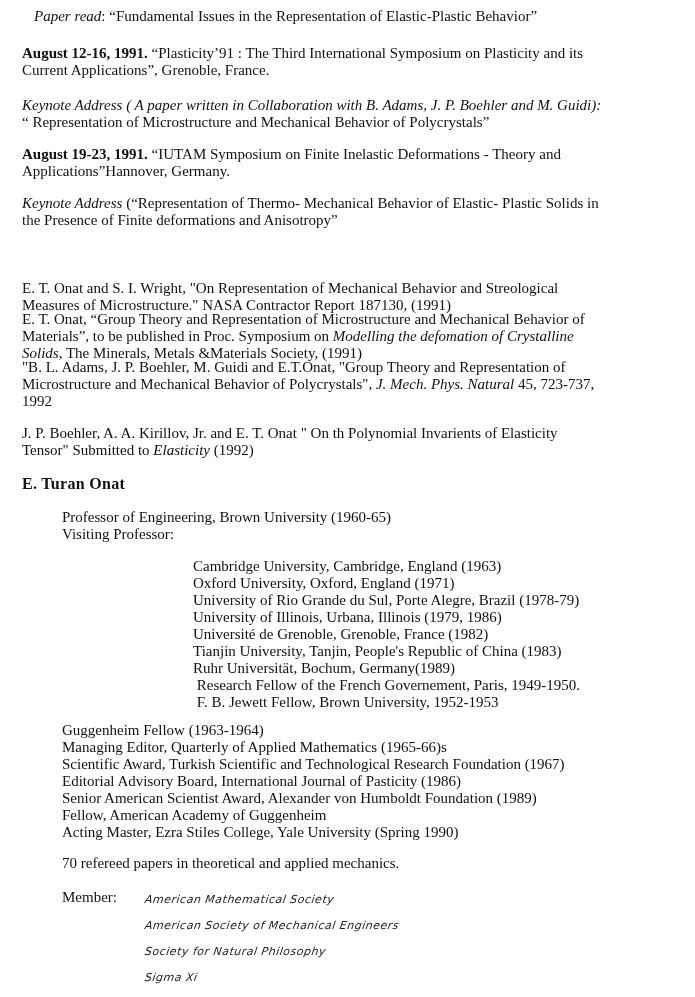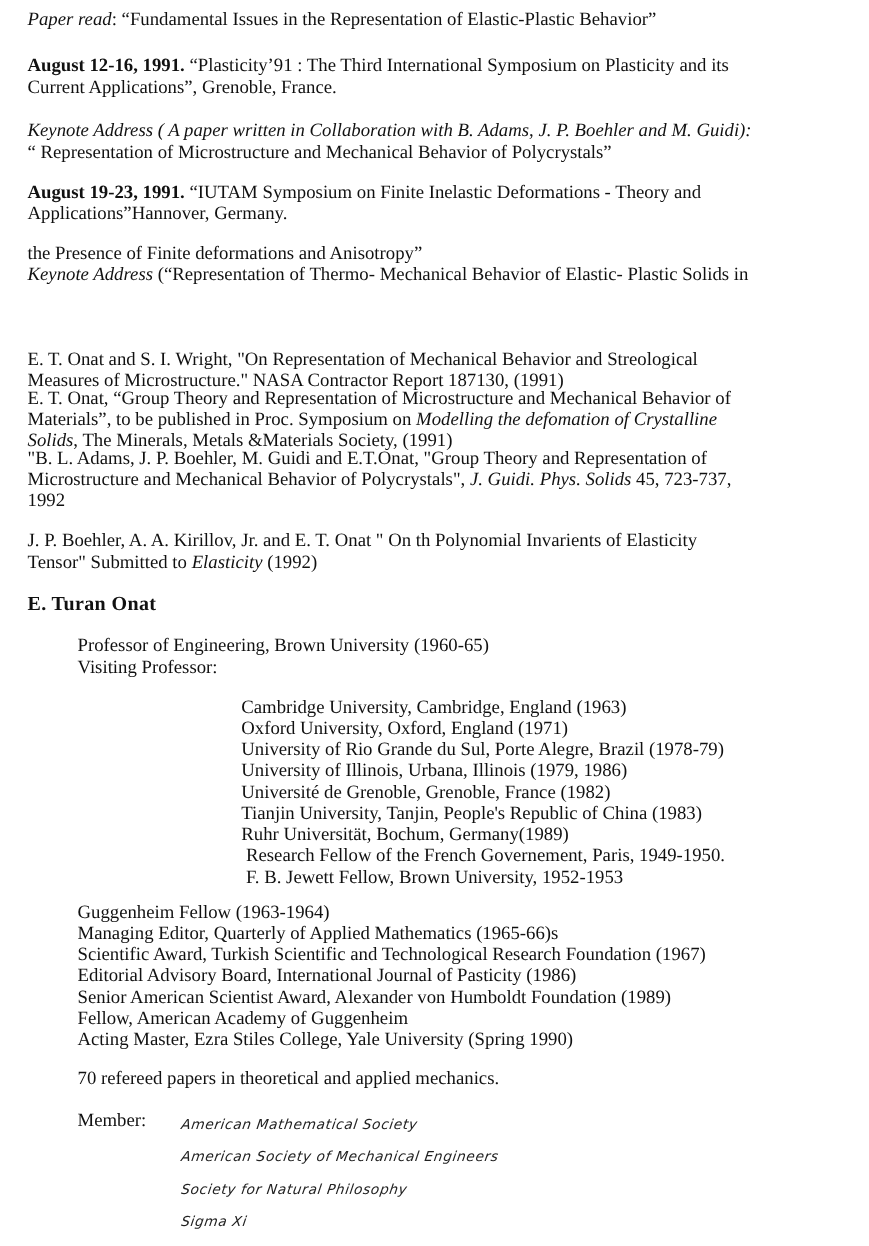--- a/index.html
+++ b/index.html
@@ -17,58 +17,58 @@
   .line { display: block; white-space: nowrap; }
   .hand {
     font-family: "DejaVu Sans", sans-serif; font-style: italic;
     font-size: 11px; letter-spacing: 0.5px; color: #222;
     transform: skewX(-8deg); display: block; white-space: nowrap;
   }
 </style>
 </head>
 <body>
 
-<div class="blk" style="top:8px;">
+<div class="blk" style="top:8px;margin-left:12px;">
   <span class="line"><span class="it">Paper read</span><span>: “Fundamental Issues in the Representation of Elastic-Plastic Behavior”</span></span>
 </div>
 
 <div class="blk" style="top:45px;">
   <span class="line"><span class="b">August 12-16, 1991.</span><span> “Plasticity’91 : The Third International Symposium on Plasticity and its</span></span>
   <span class="line">Current Applications”, Grenoble, France.</span>
 </div>
 
 <div class="blk" style="top:97px;">
   <span class="line it">Keynote Address ( A paper written in Collaboration with B. Adams, J. P. Boehler and M. Guidi):</span>
   <span class="line">“ Representation of Microstructure and Mechanical Behavior of Polycrystals”</span>
 </div>
 
 <div class="blk" style="top:146px;">
   <span class="line"><span class="b">August 19-23, 1991.</span><span> “IUTAM  Symposium on  Finite Inelastic Deformations - Theory and</span></span>
   <span class="line">Applications”Hannover, Germany.</span>
 </div>
 
 <div class="blk" style="top:195px;">
+  <span class="line"><span class="it">Keynote Address</span><span> (“Representation of Thermo- Mechanical Behavior of Elastic- Plastic Solids in</span></span>
   <span class="line">the Presence of Finite deformations and Anisotropy”</span>
-  <span class="line"><span class="it">Keynote Address</span><span> (“Representation of Thermo- Mechanical Behavior of Elastic- Plastic Solids in</span></span>
 </div>
 
 <div class="blk" style="top:244px;margin-top:36px;">
   <span class="line">E. T. Onat and S. I. Wright, "On Representation of Mechanical Behavior and Streological</span>
   <span class="line">Measures of Microstructure." NASA Contractor Report 187130, (1991)</span>
 </div>
 
 <div class="blk" style="top:311px;">
   <span class="line">E. T. Onat, “Group Theory and Representation of Microstructure and Mechanical Behavior of</span>
   <span class="line"><span>Materials”, to be published in Proc. Symposium on </span><span class="it">Modelling the defomation of Crystalline</span></span>
   <span class="line"><span class="it">Solids</span><span>, The Minerals, Metals &amp;Materials Society, (1991)</span></span>
 </div>
 
 <div class="blk" style="top:359px;">
   <span class="line">"B. L. Adams, J. P. Boehler, M. Guidi and E.T.Onat, "Group Theory and Representation of</span>
-  <span class="line"><span>Microstructure and Mechanical Behavior of Polycrystals", </span><span class="it">J. Guidi. Phys. Solids</span><span> 45, 723-737,</span></span>
+  <span class="line"><span>Microstructure and Mechanical Behavior of Polycrystals", </span><span class="it">J. Mech. Phys. Natural</span><span> 45, 723-737,</span></span>
   <span class="line">1992</span>
 </div>
 
 <div class="blk" style="top:425px;">
   <span class="line">J. P. Boehler, A. A. Kirillov, Jr. and E. T. Onat " On th Polynomial Invarients of Elasticity</span>
   <span class="line"><span>Tensor" Submitted to </span><span class="it">Elasticity</span><span> (1992)</span></span>
 </div>
 
 <div class="blk heading" style="top:475px;">E. Turan Onat</div>
 

